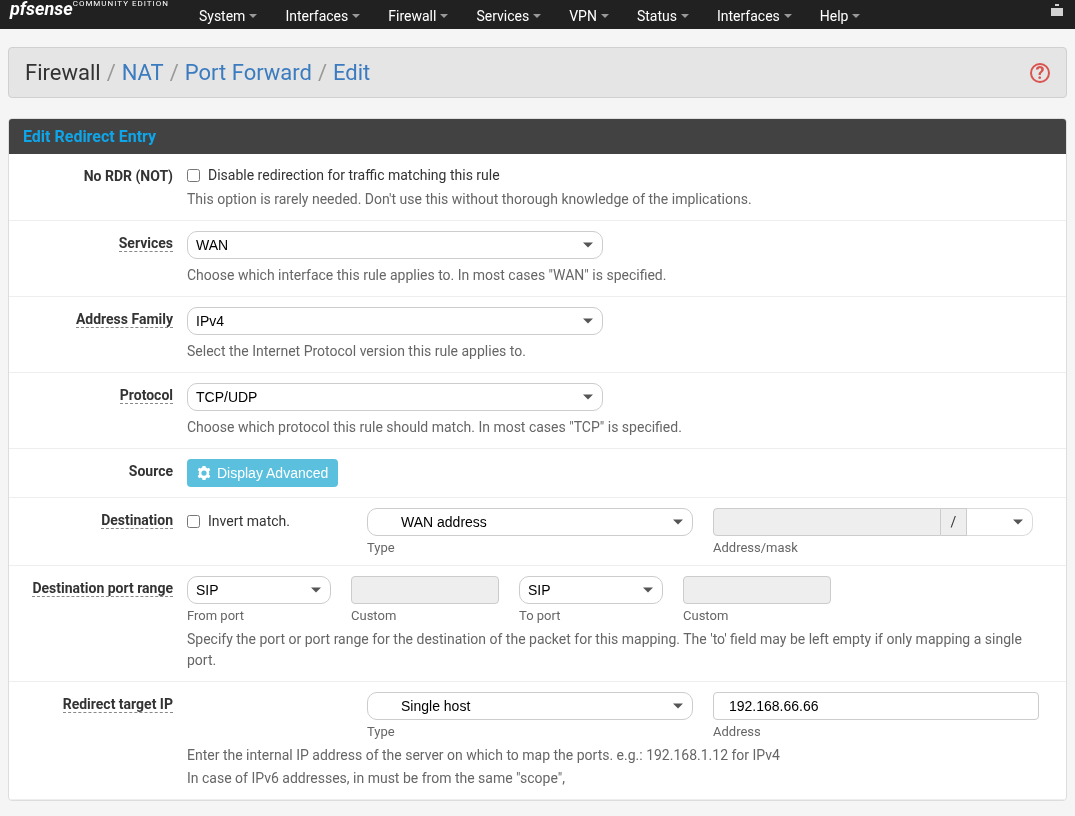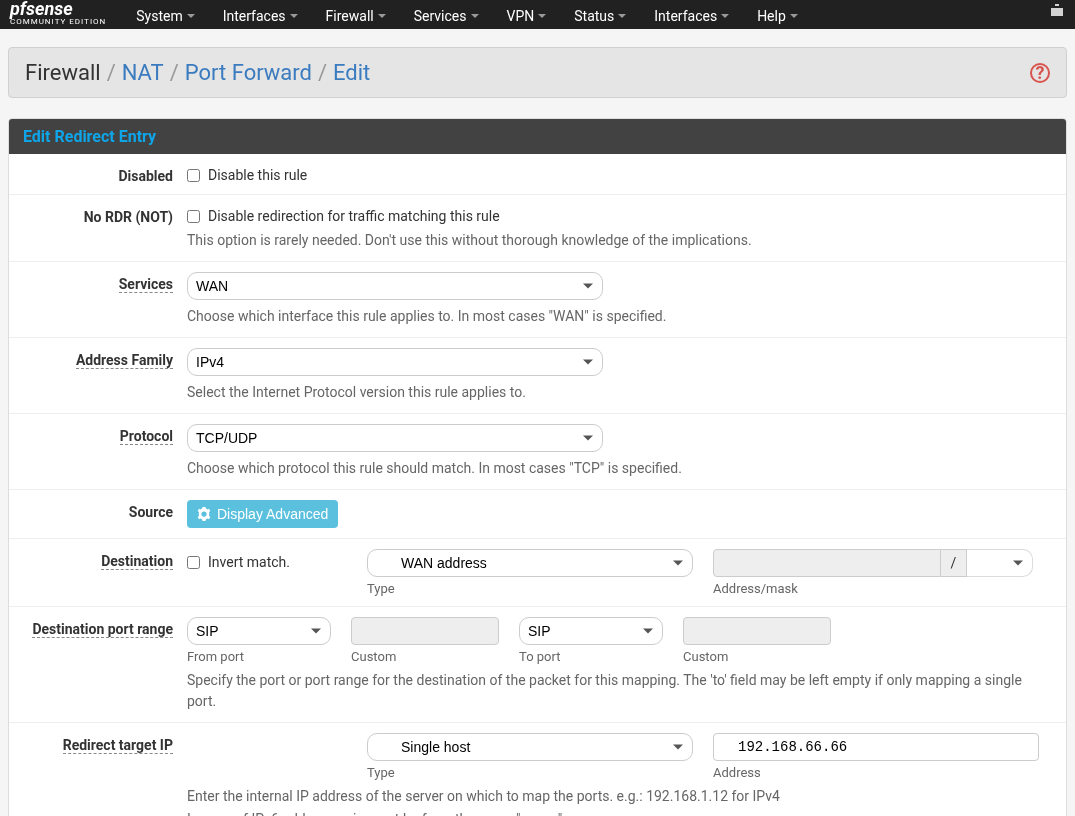--- a/index.html
+++ b/index.html
@@ -1,19 +1,19 @@
 <!DOCTYPE html>
 <html><head>
 <meta charset="utf-8">
 <style>
   * { box-sizing: border-box; margin: 0; padding: 0; }
   body { font-family: -apple-system, BlinkMacSystemFont, "Segoe UI", Roboto, "Helvetica Neue", Arial, sans-serif; font-size: 14px; color: #333; background: #f5f5f5; }
   
   .navbar { background: #212121; height: 29px; display: flex; align-items: flex-start; padding: 0 10px; color: #fff; }
-  .navbar-brand { font-weight: bold; font-style: italic; font-size: 18px; color: #fff; display:flex; flex-direction:column; line-height:1; margin-right:20px;}
+  .navbar-brand { font-weight: bold; font-style: italic; font-size: 18px; color: #fff; display:flex; flex-direction:row; line-height:1; margin-right:20px;}
   .navbar-brand .sub { font-size:8px; letter-spacing:1px; font-style:normal; font-weight:normal;}
   .nav-menu { display: flex; align-items: center; height:100%; gap: 28px; margin-left:10px;}
   .nav-item { color: #fff; font-size: 14px; display:flex; align-items:center; gap:4px; cursor:pointer; padding-top:2px;text-align:center;}
   .caret { width:0; height:0; border-left:4px solid transparent; border-right:4px solid transparent; border-top:4px solid #999; display:inline-block;}
   .nav-right { margin-left:auto; padding-top:2px; cursor:pointer;}
   
   .container { max-width: 1075px; margin: 0 auto; }
   
   .breadcrumb-bar { background: #e5e5e5; border:1px solid #d0d0d0; border-radius:4px; margin: 18px 8px 0 8px; padding: 12px 16px; display:flex; align-items:center; }
   .breadcrumb-bar .crumb { font-size: 22px; color: #333; }
@@ -38,21 +38,21 @@
   .select-sm { width:144px; }
   .select-md { width:326px;padding-left:33px; }
   
   .btn-info { background:#5bc0de; color:#fff; border:none; border-radius:4px; padding:6px 10px; font-size:14px; cursor:pointer; display:inline-flex; align-items:center; gap:6px;}
   .gear-icon { width:14px; height:14px; display:inline-block; }
   
   .row-cols { display:flex; gap:20px; align-items:flex-start; flex-wrap:wrap;}
   .col-item { display:flex; flex-direction:column; }
   .col-item .sublabel { color:#666; font-size:13px; margin-top:4px;}
   
-  .text-input { height:28px; border:1px solid #ccc; border-radius:4px; padding:2px 24px; font-size:14px;font-family:Liberation Mono, monospace; }
+  .text-input { height:28px; border:1px solid #ccc; border-radius:4px; padding:2px 15px; font-size:14px; }
   .text-input.disabled { background:#eee; }
   .addr-group { display:flex; }
   .addr-group .text-input { width:228px; border-top-right-radius:0; border-bottom-right-radius:0;}
   .addr-group .slash { background:#eee; border:1px solid #ccc; border-left:none; width:26px; display:flex; align-items:center; justify-content:center;}
   .addr-group .select-wrap .form-select { width:66px; border-left:none; border-top-left-radius:0; border-bottom-left-radius:0;}
   
   input[type=checkbox]{ width:13px; height:13px; cursor:pointer;}
 </style>
 </head>
 <body>
@@ -111,29 +111,20 @@
     <span class="sep">/</span>
     <span class="crumb link">Port Forward</span>
     <span class="sep">/</span>
     <span class="crumb link">Edit</span>
     <span class="help">?</span>
   </div>
 
   <div class="panel">
     <div class="panel-header">Edit Redirect Entry</div>
 
-    <div class="form-row">
-      <div class="form-label"><span>Disabled</span></div>
-      <div class="form-content">
-        <div class="inline-check">
-          <input type="checkbox" style="">
-          <span>Disable this rule</span>
-        </div>
-      </div>
-    </div>
 
     <div class="form-row">
       <div class="form-label"><span>No RDR (NOT)</span></div>
       <div class="form-content">
         <div class="inline-check">
           <input type="checkbox" style="">
           <span>Disable redirection for traffic matching this rule</span>
         </div>
         <div class="help-text">This option is rarely needed. Don't use this without thorough knowledge of the implications.</div>
       </div>

